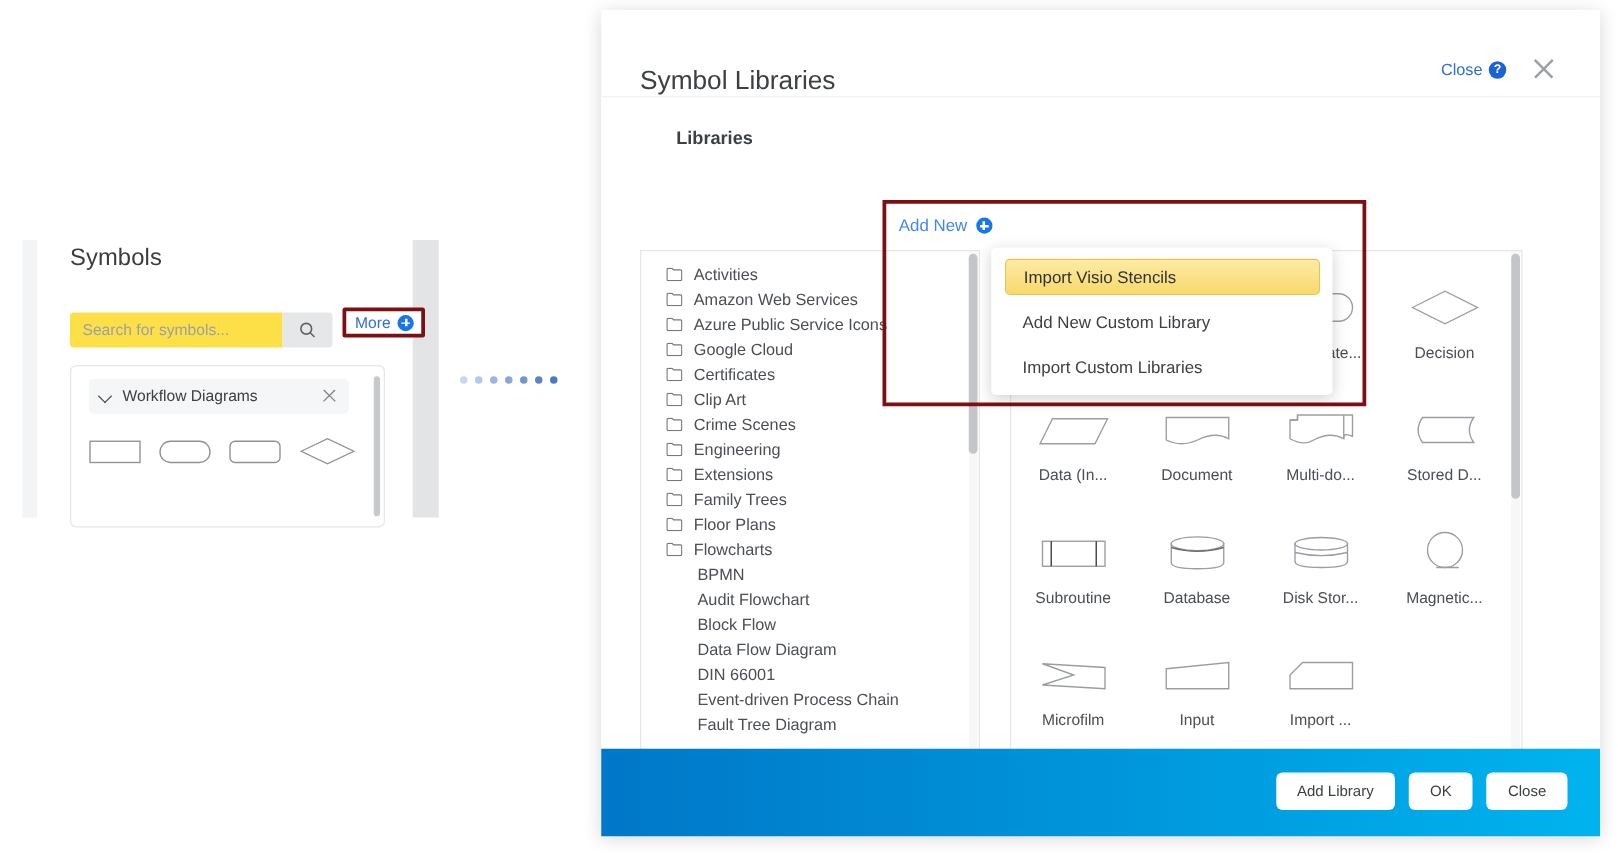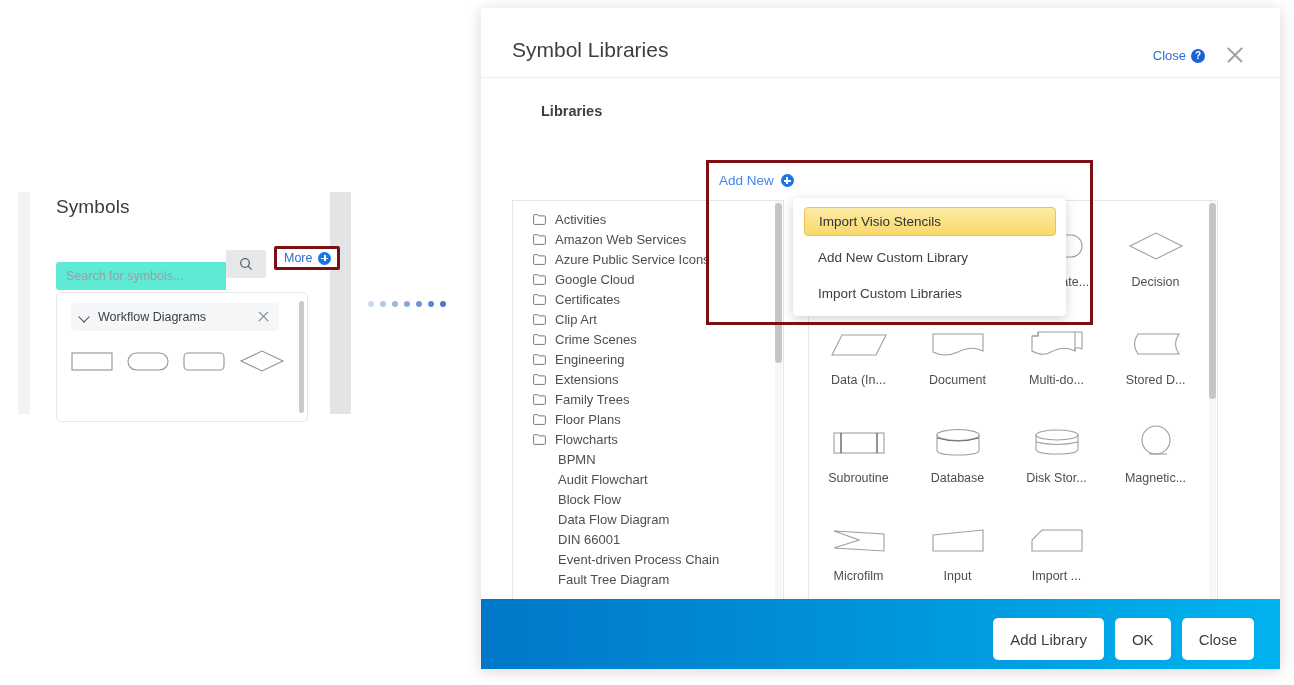--- a/index.html
+++ b/index.html
@@ -28,23 +28,23 @@
   }
   .symbols-title {
     position: absolute; left: 26px; top: 4px;
     font-size: 19px; color: #3c3c3c; font-weight: 400; letter-spacing: .1px;
   }
   .search-row {
     position: absolute; left: 26px; top: 58px; width: 250px; height: 28px;
   }
   .search-box {
     position: absolute; left: 0; top: 0; width: 170px; height: 28px;
-    background: #5eead4; border: none; border-radius: 3px 0 0 3px;
+    background: #fde047; border: none; border-radius: 3px 0 0 3px;
     font-family: "Liberation Sans", sans-serif; font-size: 12.5px;
-    color: #6b7077; padding: 0 10px; outline: none; margin-top: 12px;
+    color: #6b7077; padding: 0 10px; outline: none;
   }
   .search-box::placeholder { color: #9aa0a6; }
   .search-btn {
     position: absolute; left: 170px; top: 0; width: 40px; height: 28px;
     background: #e6e7e9; border: none; border-radius: 0 3px 3px 0;
     cursor: pointer; display:flex; align-items:center; justify-content:center;
   }
   .more-wrap {
     position: absolute; left: 218px; top: -4px;
     border: 3px solid #7d0f12; border-radius: 2px;
@@ -108,21 +108,21 @@
   
   .modal {
     position: absolute; left: 481px; top: 8px; width: 799px; height: 661px;
     background: #ffffff;
     box-shadow: 0 2px 14px rgba(0,0,0,.16);
   }
   .modal-head {
     position: relative; height: 70px; border-bottom: 1px solid #eceef0;
   }
   .modal-title {
-    position: absolute; left: 31px; top: 30px;
+    position: absolute; left: 31px; top: 45px;
     font-size: 21px; color: #3c4043; font-weight: 400;
   }
   .help-link {
     position: absolute; right: 75px; top: 40px;
     font-size: 13px; color: #2f6fd0; display: flex; align-items: center; gap: 5px;
     cursor: pointer;
   }
   .q-icon {
     width: 14px; height: 14px; border-radius: 50%; background: #1a62d6;
     color: #fff; font-size: 10px; line-height: 14px; text-align: center;
@@ -224,23 +224,23 @@
 
   
   .modal-foot {
     position: absolute; left: 0; bottom: 0; width: 799px; height: 70px;
     background: linear-gradient(90deg, #0077c8 0%, #00b3ee 100%);
   }
   .foot-btns {
     position: absolute; right: 26px; top: 19px; display: flex; gap: 11px;
   }
   .fbtn {
-    background: #fff; border: none; border-radius: 5px; height: 42px;
+    background: #fff; border: none; border-radius: 5px; height: 30px;
     padding: 4px 17px; font-family: "Liberation Sans", sans-serif;
-    font-size: 15px; color: #3c4043; cursor: pointer;
+    font-size: 12px; color: #3c4043; cursor: pointer;
   }
 </style>
 </head>
 <body>
 
 <div id="root">
 
   <div class="bg-strip-left"></div>
   <div class="bg-strip-right"></div>
 

